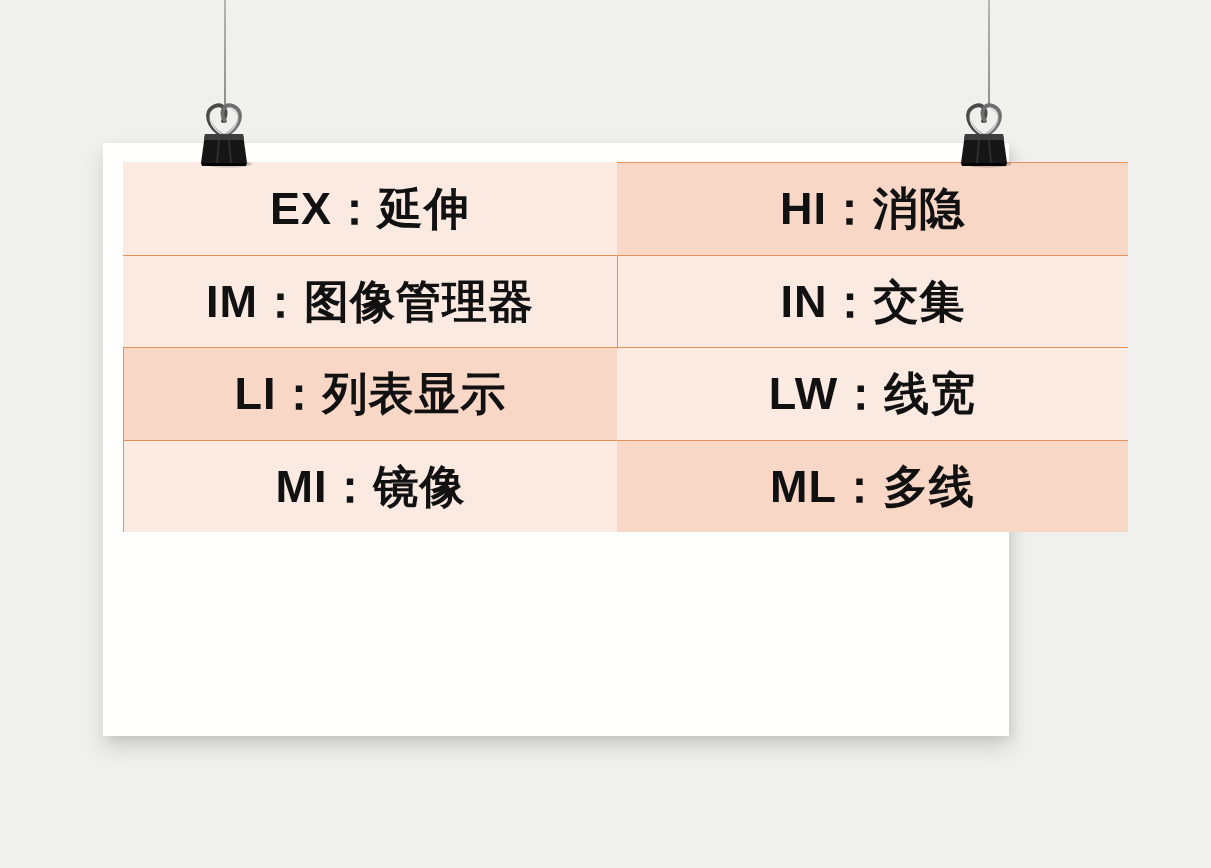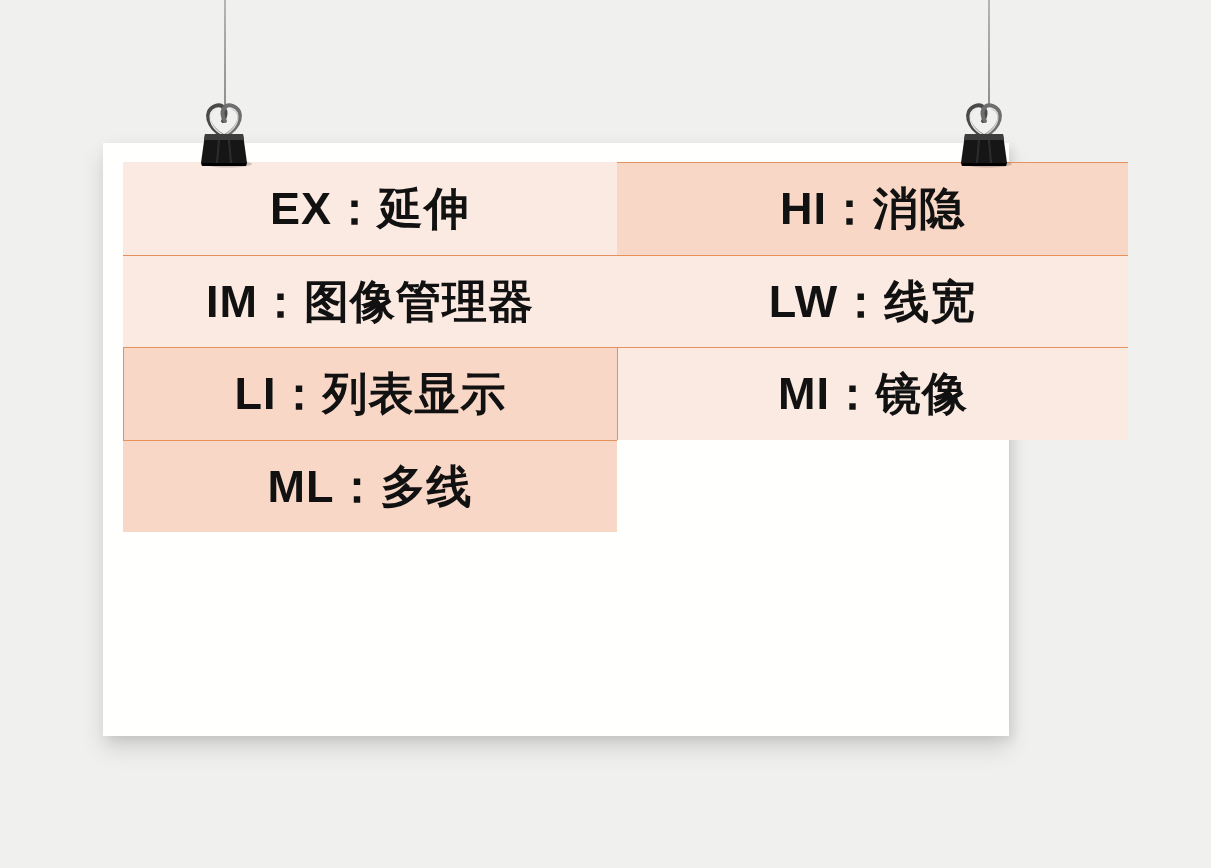--- a/index.html
+++ b/index.html
@@ -57,22 +57,23 @@
 <div class="stage">
 
   <div class="string left"></div>
   <div class="string right"></div>
 
   <div class="card">
     <div class="table">
       <div class="cell light">EX：延伸</div>
       <div class="cell dark rborder">HI：消隐</div>
       <div class="cell light rborder">IM：图像管理器</div>
+      <div class="cell light rborder col-right">IN：交集</div>
+      <div class="cell dark rborder col-right">LI：列表显示</div>
       <div class="cell light rborder">LW：线宽</div>
-      <div class="cell dark rborder col-right">LI：列表显示</div>
       <div class="cell light rborder col-right">MI：镜像</div>
       <div class="cell dark rborder">ML：多线</div>
     </div>
   </div>
 
   <svg class="clip left" viewBox="0 0 64 78">
     <ellipse cx="36" cy="74" rx="24" ry="3.5" fill="rgba(0,0,0,0.18)"></ellipse>
     <path d="M31 46 C 15 37, 11 21, 23 16 C 31 13, 37 21, 31 31" fill="none" stroke="#4a4a4a" stroke-width="4" stroke-linecap="round"></path>
     <path d="M33 46 C 49 37, 53 21, 41 16 C 33 13, 27 21, 33 31" fill="none" stroke="#6e6e6e" stroke-width="4" stroke-linecap="round"></path>
     <path d="M31 45 C 17 37, 14 23, 24 19" fill="none" stroke="#e8e8e8" stroke-width="1.4" stroke-linecap="round"></path>

